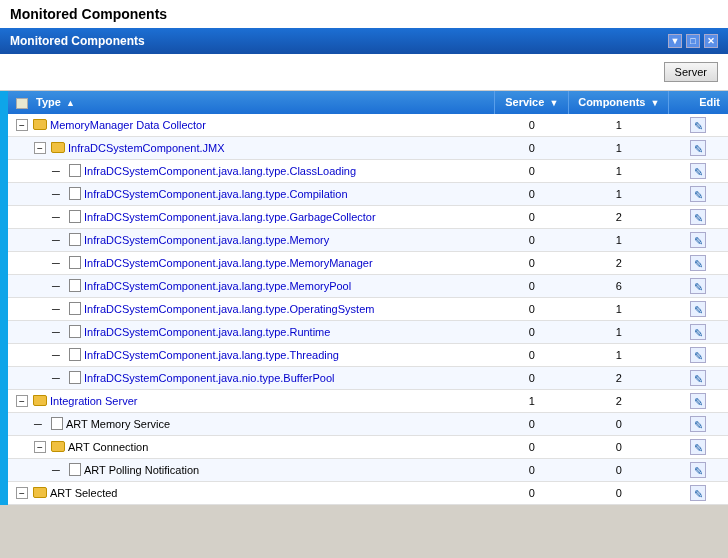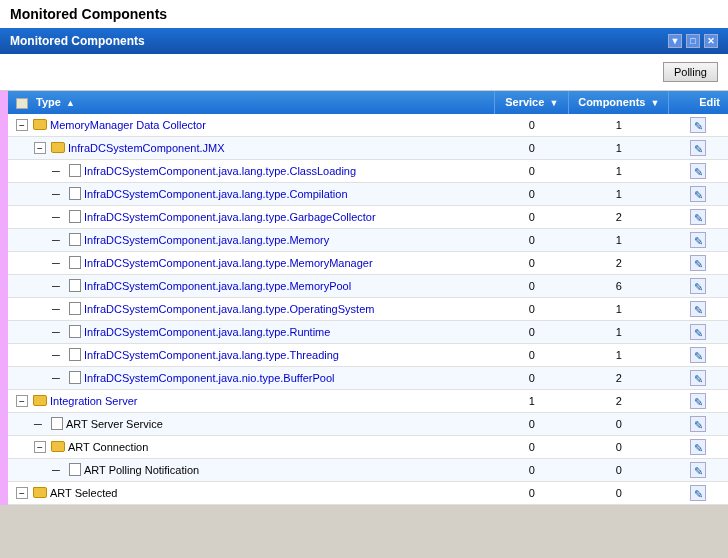--- a/index.html
+++ b/index.html
@@ -1,18 +1,18 @@
 <!DOCTYPE html>
 <html><head>
   <meta charset="utf-8">
   <style>
     * { box-sizing: border-box; margin: 0; padding: 0; }
     body { font-family: Arial, Helvetica, sans-serif; font-size: 12px; background: #d4d0c8; }
 
-    .outer-container { width: 728px; background: #f0abfc; }
+    .outer-container { width: 728px; background: #0ea5e9; }
 
     .page-title { font-size: 14px; font-weight: bold; padding: 6px 10px; color: #000; background: #fff; }
 
     .panel-header {
       background: linear-gradient(to bottom, #1c6fd4, #1450a8);
       color: #fff;
       padding: 6px 10px;
       font-size: 12px;
       font-weight: bold;
       display: flex;
@@ -118,21 +118,21 @@
   <div class="panel-header">
     <span>Monitored Components</span>
     <div class="panel-header-icons">
       <span class="panel-header-icon" title="Minimize">▼</span>
       <span class="panel-header-icon" title="Restore">□</span>
       <span class="panel-header-icon" title="Close">✕</span>
     </div>
   </div>
 
   <div class="toolbar">
-    <button class="btn">Polling</button>
+    <button class="btn">Server</button>
   </div>
 
 
   <div class="table-container">
     <table>
       <thead>
         <tr>
           <th class="col-type">
             <span style="display:inline-block;width:12px;height:11px;background:#e8e8d0;border:1px solid #aaa;margin-right:5px;vertical-align:middle;"></span>
             <span>Type</span>
@@ -279,21 +279,21 @@
                 <a class="link">Integration Server</a>
               </span></td>
             <td class="center">1</td>
             <td class="center">2</td>
             <td class="center"><span class="edit-icon" title="Edit" style="display:inline-block;width:16px;height:16px;background:#e8f0ff;border:1px solid #aac;text-align:center;line-height:16px;font-size:11px;cursor:pointer;">✎</span></td>
           </tr>
           <tr>
             <td><span style="padding-left:18px; display:inline-flex; align-items:center; white-space:nowrap;">
                 <span style="display:inline-block;width:14px;">─</span>
                 <span style="display:inline-block;width:12px;height:13px;background:#fff;border:1px solid #888;margin:0 3px;vertical-align:middle;"></span>
-                <span>ART Server Service</span>
+                <span>ART Memory Service</span>
               </span></td>
             <td class="center">0</td>
             <td class="center">0</td>
             <td class="center"><span class="edit-icon" title="Edit" style="display:inline-block;width:16px;height:16px;background:#e8f0ff;border:1px solid #aac;text-align:center;line-height:16px;font-size:11px;cursor:pointer;">✎</span></td>
           </tr>
           <tr>
             <td><span style="padding-left:18px; display:inline-flex; align-items:center; white-space:nowrap;">
                 <span class="tree-icon">−</span>
                 <span style="display:inline-block;width:14px;height:11px;background:#f0c040;border:1px solid #c09000;margin:0 3px;vertical-align:middle;border-radius:0 2px 2px 2px;position:relative;top:0px;"></span>
                 <span>ART Connection</span>

